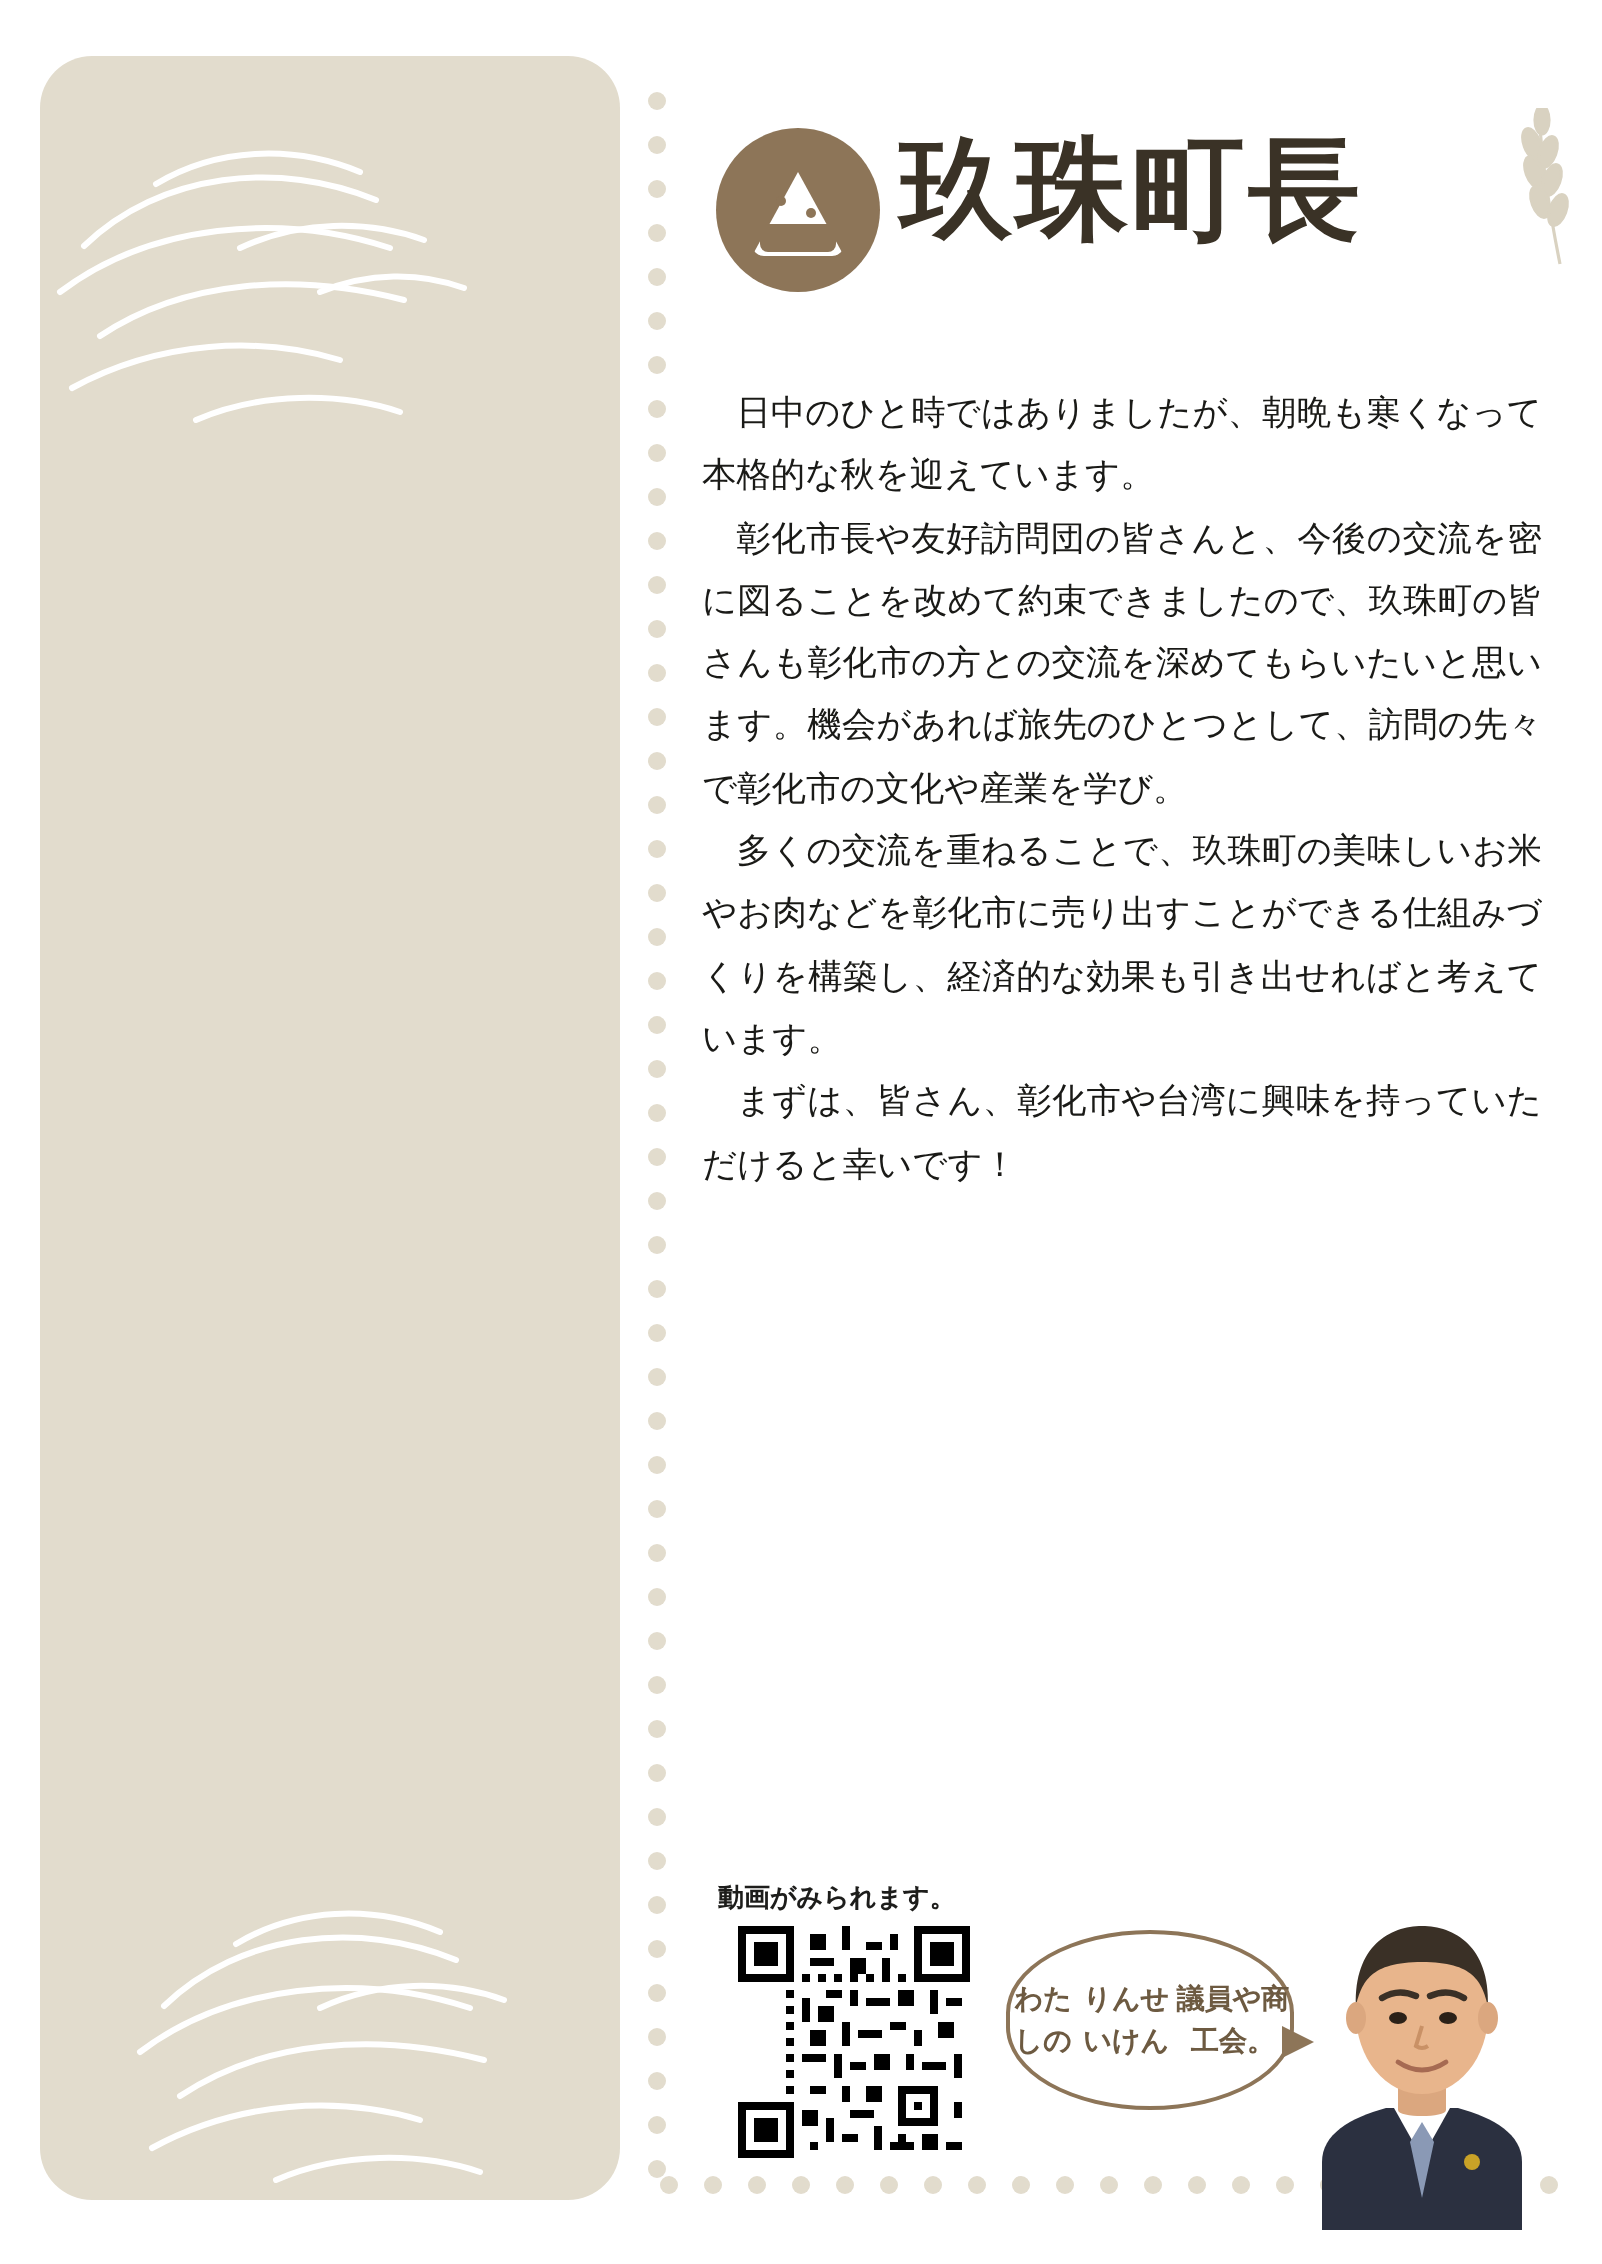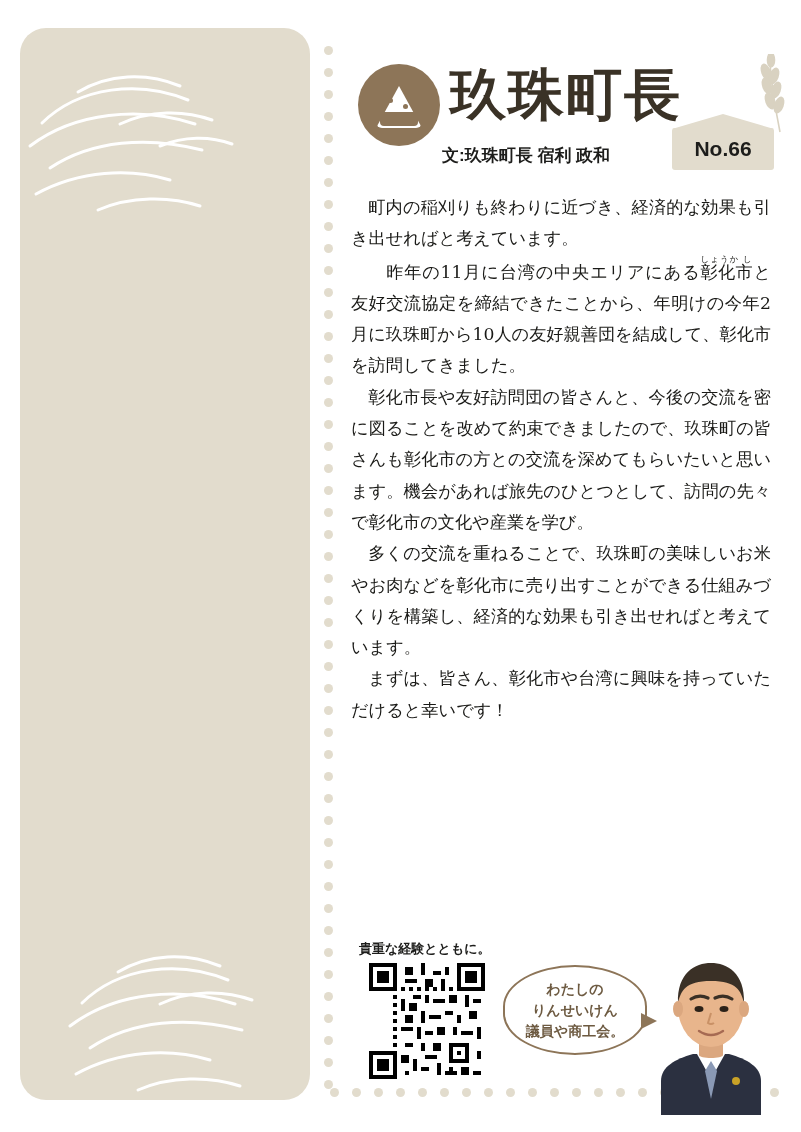--- a/index.html
+++ b/index.html
@@ -213,21 +213,21 @@
   #speech-bubble {
     position: absolute;
     left: 152px;
     top: 30px;
     width: 140px;
     height: 86px;
     background: #ffffff;
     border: 2.5px solid #8d7558;
     border-radius: 50% / 46%;
     display: flex;
-    flex-direction: column;
+    flex-direction: row;
     align-items: center;
     justify-content: center;
     text-align: center;
     font-family: "Liberation Sans", sans-serif;
     font-size: 14px;
     font-weight: bold;
     color: #6d5a41;
     line-height: 1.5;
   }
   #speech-bubble::after {
@@ -350,48 +350,43 @@
   </div>
 
 <div id="header">
   <div id="onigiri-logo">
     <div class="rice"></div>
     <div class="nori"></div>
     <div class="seed1"></div>
     <div class="seed2"></div>
   </div>
   <div id="title-main">玖珠町長</div>
-  <div id="byline">文:玖珠町長 宿利 政和</div>
-  <div id="issue-badge">No.66</div>
   <svg id="wheat-deco" viewBox="0 0 50 80">
     <g stroke="#d9d2c1" fill="#d9d2c1" stroke-width="1.6">
       <path d="M40,78 C36,58 32,36 30,10" fill="none"></path>
       <ellipse cx="26" cy="18" rx="4" ry="8" transform="rotate(-20 26 18)"></ellipse>
       <ellipse cx="34" cy="22" rx="4" ry="8" transform="rotate(20 34 22)"></ellipse>
       <ellipse cx="27" cy="32" rx="4" ry="8" transform="rotate(-20 27 32)"></ellipse>
       <ellipse cx="36" cy="36" rx="4" ry="8" transform="rotate(20 36 36)"></ellipse>
       <ellipse cx="30" cy="47" rx="4" ry="8" transform="rotate(-20 30 47)"></ellipse>
       <ellipse cx="39" cy="51" rx="4" ry="8" transform="rotate(20 39 51)"></ellipse>
       <ellipse cx="31" cy="6" rx="3.5" ry="7"></ellipse>
     </g>
   </svg>
 </div>
 
 <div id="article">
-  <p>町内の稲刈りも終わりに近づき、経済的な効果も引き出せればと考えています。</p>
-  <p>
-    　昨年の11月に台湾の中央エリアにある<ruby>彰化市<rt>しょうか し</rt></ruby>と友好交流協定を締結できたことから、年明けの今年2月に玖珠町から10人の友好親善団を結成して、彰化市を訪問してきました。
-  </p>
+  <p>日中のひと時ではありましたが、朝晩も寒くなって本格的な秋を迎えています。</p>
   <p>彰化市長や友好訪問団の皆さんと、今後の交流を密に図ることを改めて約束できましたので、玖珠町の皆さんも彰化市の方との交流を深めてもらいたいと思います。機会があれば旅先のひとつとして、訪問の先々で彰化市の文化や産業を学び。</p>
   <p>多くの交流を重ねることで、玖珠町の美味しいお米やお肉などを彰化市に売り出すことができる仕組みづくりを構築し、経済的な効果も引き出せればと考えています。</p>
   <p>まずは、皆さん、彰化市や台湾に興味を持っていただけると幸いです！</p>
 </div>
 
 <div id="footer">
-  <div id="video-note">貴重な経験とともに。</div>
+  <div id="video-note">動画がみられます。</div>
 
   <svg id="qr-code" viewBox="0 0 29 29" shape-rendering="crispEdges">
     <rect width="29" height="29" fill="#ffffff"></rect>
     <g fill="#000000">
 
       <rect x="0" y="0" width="7" height="1"></rect>
         <rect x="0" y="6" width="7" height="1"></rect>
       <rect x="0" y="0" width="1" height="7"></rect>
         <rect x="6" y="0" width="1" height="7"></rect>
       <rect x="2" y="2" width="3" height="3"></rect>

